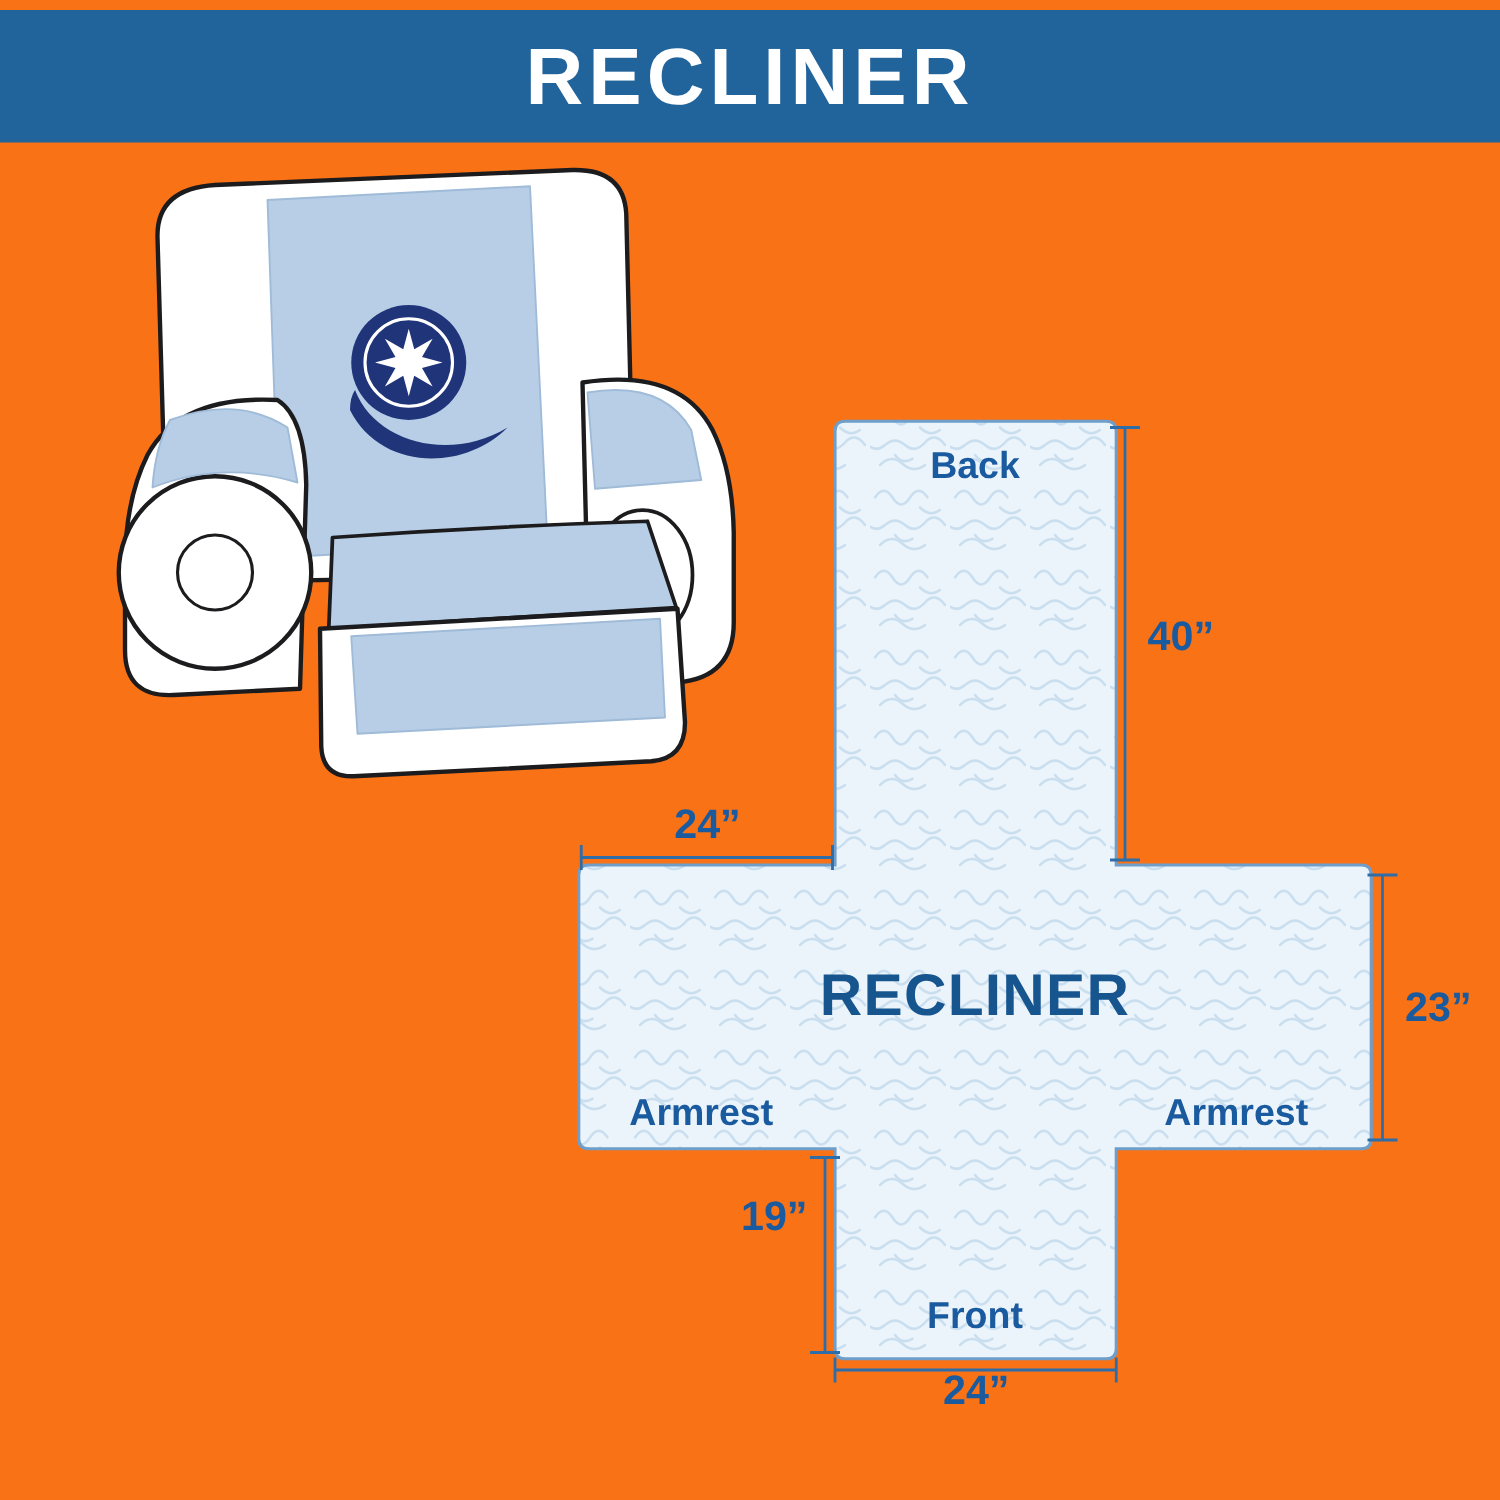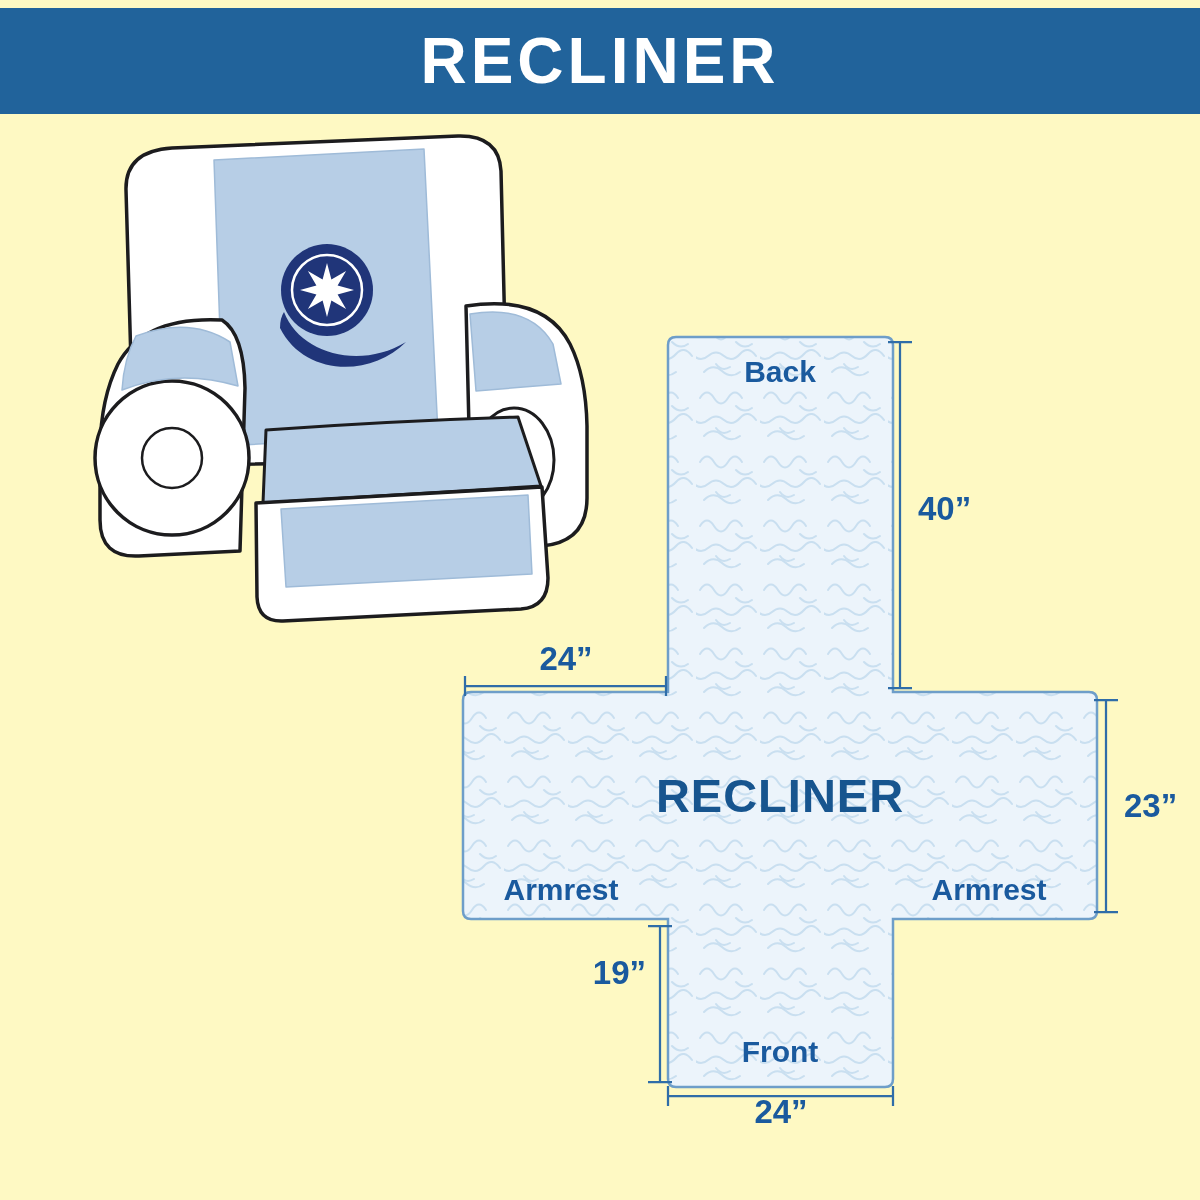--- a/index.html
+++ b/index.html
@@ -1,16 +1,16 @@
 <!DOCTYPE html>
 <html><head>
 <meta charset="utf-8">
 <style>
   html,body{margin:0;padding:0;background:#ffffff;}
-  .canvas{position:relative;width:1200px;height:1200px;background:#fef9c3;overflow:hidden;
+  .canvas{position:relative;width:1200px;height:1200px;background:#f97316;overflow:hidden;
           font-family:"Liberation Sans",sans-serif;}
   .banner{position:absolute;left:0;top:8px;width:1200px;height:106px;background:#21639B;
           display:flex;align-items:center;justify-content:center;}
   .banner h1{margin:0;color:#ffffff;font-size:64px;font-weight:700;letter-spacing:4px;}
   .chair{position:absolute;left:72px;top:130px;width:540px;height:515px;}
   .diagram{position:absolute;left:440px;top:320px;width:740px;height:830px;}
   .chair path, .chair circle, .chair ellipse{stroke-linejoin:round;stroke-linecap:round;}
   text{font-family:"Liberation Sans",sans-serif;}
   .lbl{fill:#1A5A9E;font-size:30px;font-weight:700;}
   .dim{fill:#1A5A9E;font-size:33px;font-weight:700;}

